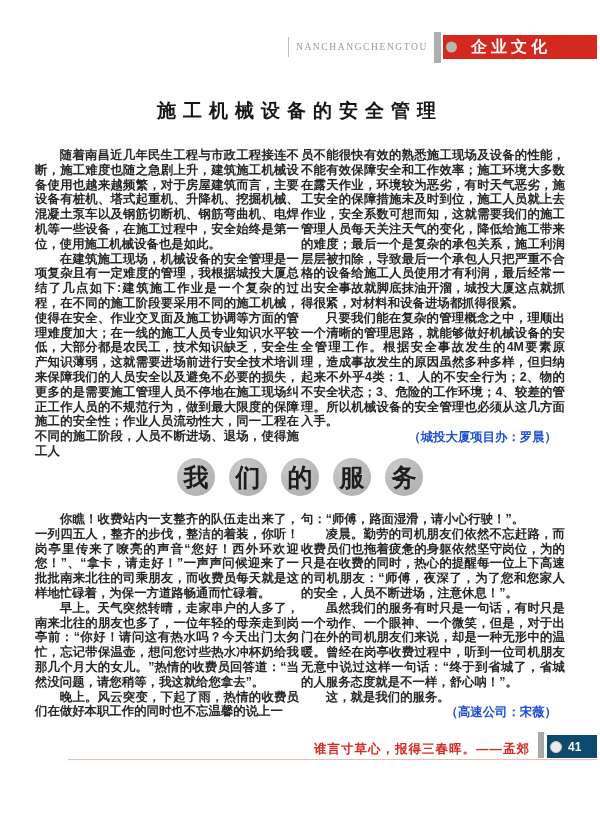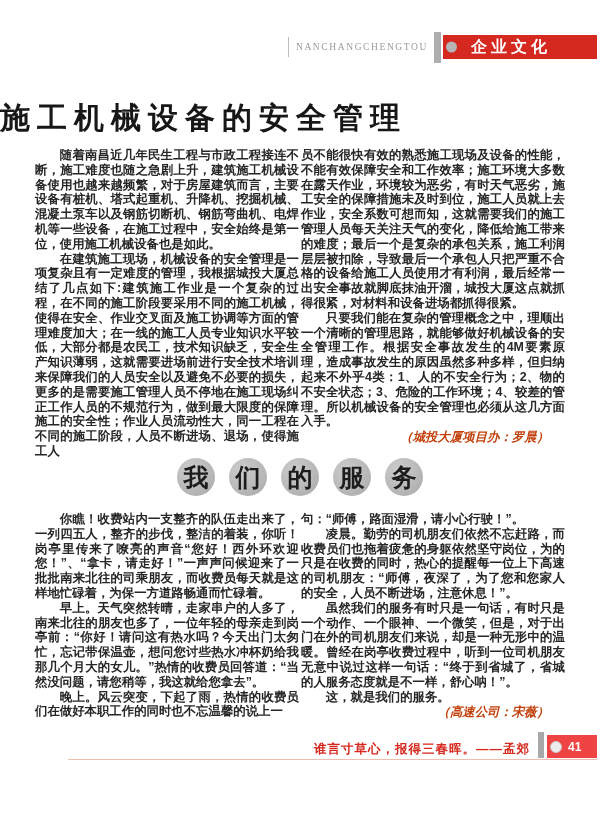--- a/index.html
+++ b/index.html
@@ -14,51 +14,51 @@
          letter-spacing:1.6px;white-space:nowrap;margin-right:6px;}
   .thick-bar{width:7px;height:31px;background:#aeaeae;margin-right:2px;}
   .banner{position:relative;width:154px;height:24px;background:#d5281e;
           display:flex;align-items:center;}
   .banner .dot{position:absolute;left:3px;top:50%;transform:translateY(-50%);
                width:11px;height:11px;border-radius:50%;background:#b5b5b5;}
   .banner .lbl{margin-left:28px;color:#fff;font-size:16px;font-weight:700;
                letter-spacing:4px;white-space:nowrap;}
 
   
-  .title{position:absolute;top:98px;left:0;width:100%;text-align:left;
-         font-family:"Liberation Serif",serif;font-size:30px;font-weight:700;
+  .title{position:absolute;top:98px;left:0;width:100%;text-align:center;
+         font-family:"Liberation Serif",serif;font-size:19px;font-weight:700;
          color:#171717;letter-spacing:7px;white-space:nowrap;}
 
   
   .cols{position:absolute;left:35px;right:35px;display:flex;gap:2px;}
   .cols .col{flex:1 1 0;min-width:0;}
   .para{margin:0;font-size:12.4px;line-height:14.8px;font-weight:600;color:#262626;
         text-align:justify;}
   .para.indent{text-indent:2em;}
-  .byline{margin:1px 16px 0 0;font-size:12.4px;line-height:14.8px;font-weight:600;
-          color:#c2410c;text-align:right;font-style:italic;}
+  .byline{margin:1px 8px 0 0;font-size:12.4px;line-height:14.8px;font-weight:600;
+          color:#1d4ed8;text-align:right;}
   #article1{top:148px;}
   #article2{top:512px;}
 
   
   .sec2-title{position:absolute;top:458px;left:0;width:100%;
               display:flex;justify-content:center;gap:14px;}
   .tc{width:38px;height:38px;border-radius:50%;
       background:radial-gradient(circle at 35% 30%, #cccccc, #a9a9a9);
       color:#1c1c1c;font-size:25px;font-weight:800;
       font-family:"Liberation Serif",serif;
       display:flex;align-items:center;justify-content:center;}
 
   
   .ftr{position:absolute;top:732px;left:0;right:3px;height:26px;
        display:flex;align-items:flex-end;justify-content:flex-end;}
   .ftr-quote{color:#d5281e;font-size:12.5px;font-weight:700;letter-spacing:1px;
              margin-right:8px;white-space:nowrap;}
   .ftr-bar{width:6px;height:26px;background:#a8a8a8;margin-right:3px;}
-  .page-badge{position:relative;width:50px;height:23px;background:#ef4444;
+  .page-badge{position:relative;width:50px;height:23px;background:#0c4a6e;
               display:flex;align-items:center;}
   .page-badge .pdot{position:absolute;left:3px;top:50%;transform:translateY(-50%);
                     width:12px;height:12px;border-radius:50%;background:#ececec;
                     border:1px solid #c9c9c9;box-sizing:border-box;}
   .page-badge .pno{margin-left:21px;color:#fff;font-size:12px;font-weight:700;}
   .ftr-line{position:absolute;top:759px;left:68px;right:3px;height:1px;
             background:#edbdb2;}
 </style>
 </head>
 <body>

